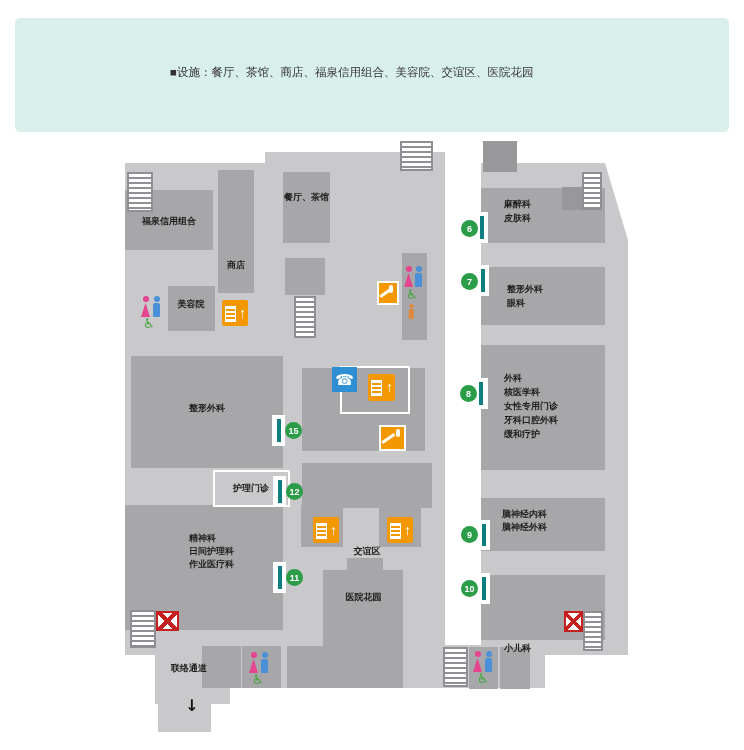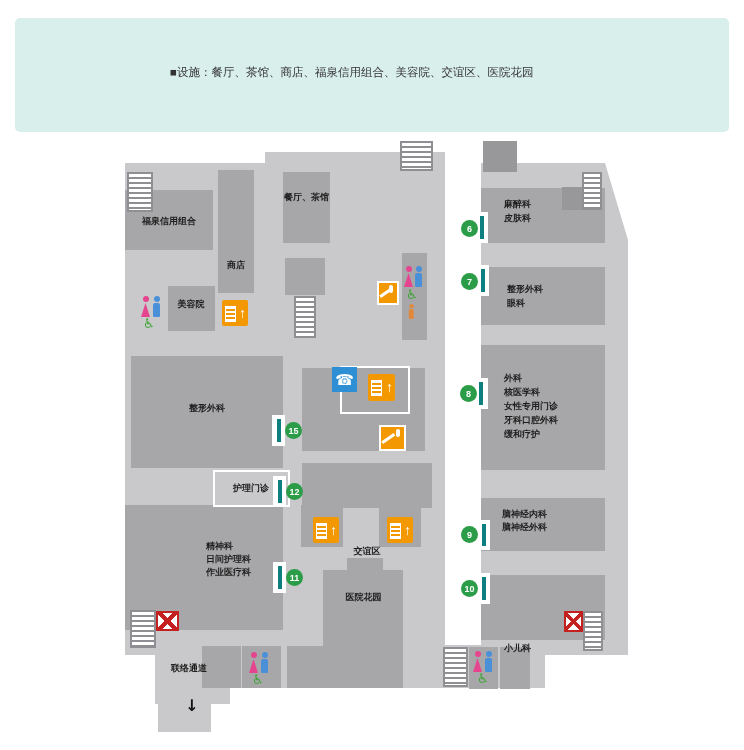--- a/index.html
+++ b/index.html
@@ -199,21 +199,21 @@
       <span class="win-bar"></span>
     </div>
   <div class="win-num" style="left:285px;top:422px;">15</div>
 
   <div class="lbl c" style="left:127px;top:215px;width:84px;">福泉信用组合</div>
   <div class="lbl c" style="left:220px;top:259px;width:32px;">商店</div>
   <div class="lbl c" style="left:283px;top:191px;width:47px;">餐厅、茶馆</div>
   <div class="lbl c" style="left:171px;top:298px;width:40px;">美容院</div>
   <div class="lbl c" style="left:141px;top:402px;width:132px;">整形外科</div>
   <div class="lbl c" style="left:214px;top:482px;width:74px;">护理门诊</div>
-  <div class="lbl pre" style="left:206px;top:532px;margin-top:8px;">精神科
+  <div class="lbl pre" style="left:189px;top:532px;">精神科
 日间护理科
 作业医疗科</div>
   <div class="lbl pre lh14" style="left:504px;top:197px;">麻醉科
 皮肤科</div>
   <div class="lbl pre lh14" style="left:507px;top:282px;">整形外科
 眼科</div>
   <div class="lbl pre lh14" style="left:504px;top:371px;">外科
 核医学科
 女性专用门诊
 牙科口腔外科

